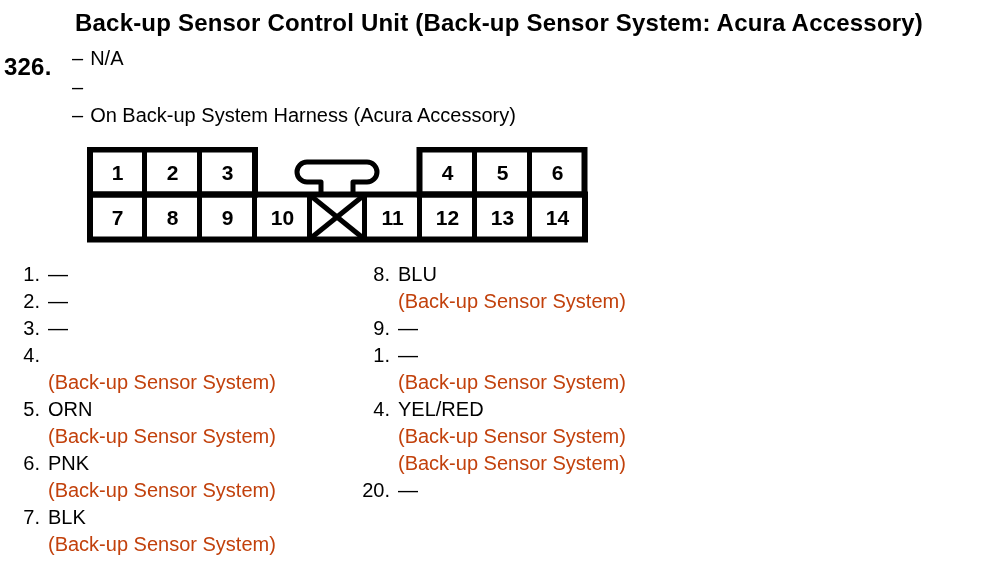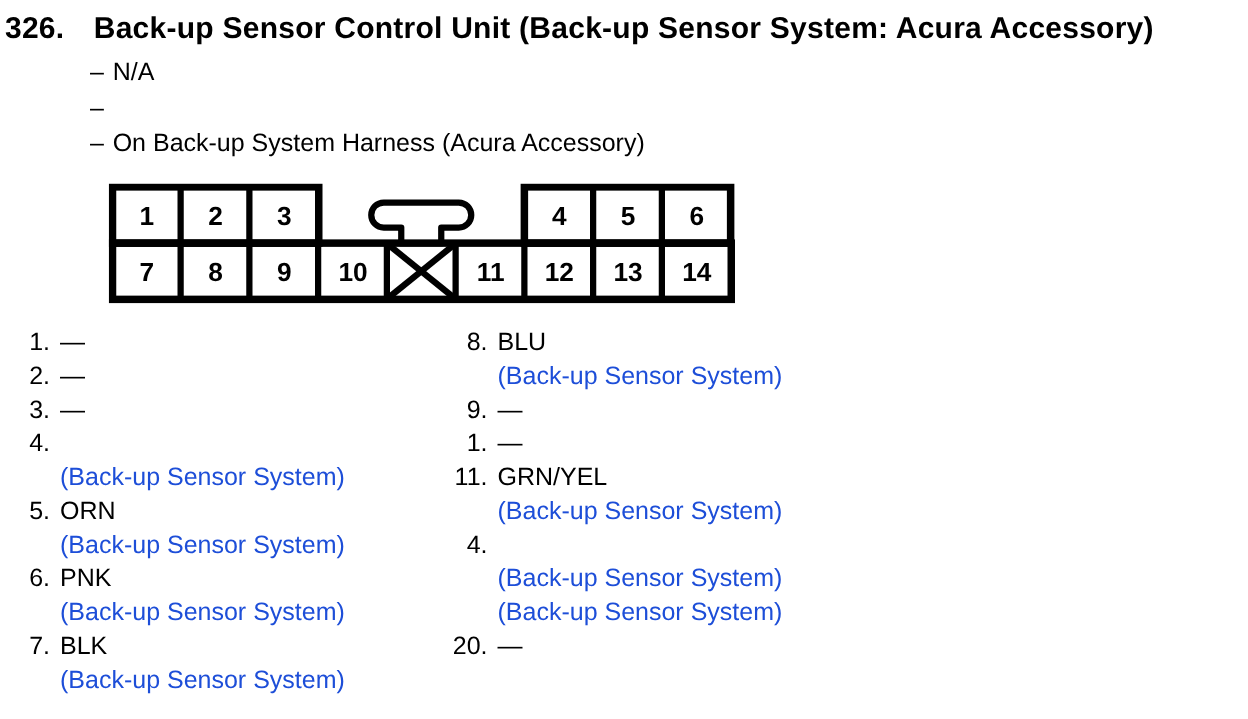--- a/index.html
+++ b/index.html
@@ -15,21 +15,21 @@
   .page { position: absolute; inset: 0; background: #ffffff; }
 
   
   .header {
     position: absolute; left: 4px; top: 9px;
     display: flex;
     font-size: 24px; font-weight: bold;
     letter-spacing: 0.2px;
     white-space: nowrap;
   }
-  .sec-num { min-width: 71px; }
+  .sec-num { min-width: 71px; margin-top: 44px; }
 
   
   .notes { position: absolute; left: 72px; top: 44px; }
   .note-line {
     display: flex;
     font-size: 20px; line-height: 28.5px;
     white-space: nowrap;
   }
   .note-dash { margin-right: 7px; }
 
@@ -48,21 +48,21 @@
   .pin-col.right { left: 352px; }
   .pin-line {
     display: flex;
     height: 27px; line-height: 27px;
     font-size: 20px;
     white-space: nowrap;
   }
   .pin-num { text-align: right; margin-right: 8px; }
   .left  .pin-num { width: 30px; }
   .right .pin-num { width: 38px; }
-  .pin-sys { color: #1d4ed8; }
+  .pin-sys { color: #c2410c; }
 </style>
 </head>
 <body>
 
 <div class="page">
 
   <div class="header">
     <span class="sec-num">326.</span>
     <span>Back-up Sensor Control Unit (Back-up Sensor System: Acura Accessory)</span>
   </div>
@@ -191,29 +191,26 @@
     </div>
     <div class="pin-line">
       <span class="pin-num">9.</span>
       <span class="pin-wire">—</span>
     </div>
     <div class="pin-line">
       <span class="pin-num">1.</span>
       <span class="pin-wire">—</span>
     </div>
     <div class="pin-line">
-      <span class="pin-num">11.</span>
-      <span class="pin-wire">GRN/YEL</span>
-    </div>
-    <div class="pin-line">
       <span class="pin-num"></span>
       <span class="pin-sys">(Back-up Sensor System)</span>
     </div>
     <div class="pin-line">
       <span class="pin-num">4.</span>
+      <span class="pin-wire">YEL/RED</span>
     </div>
     <div class="pin-line">
       <span class="pin-num"></span>
       <span class="pin-sys">(Back-up Sensor System)</span>
     </div>
     <div class="pin-line">
       <span class="pin-num"></span>
       <span class="pin-sys">(Back-up Sensor System)</span>
     </div>
     <div class="pin-line">

